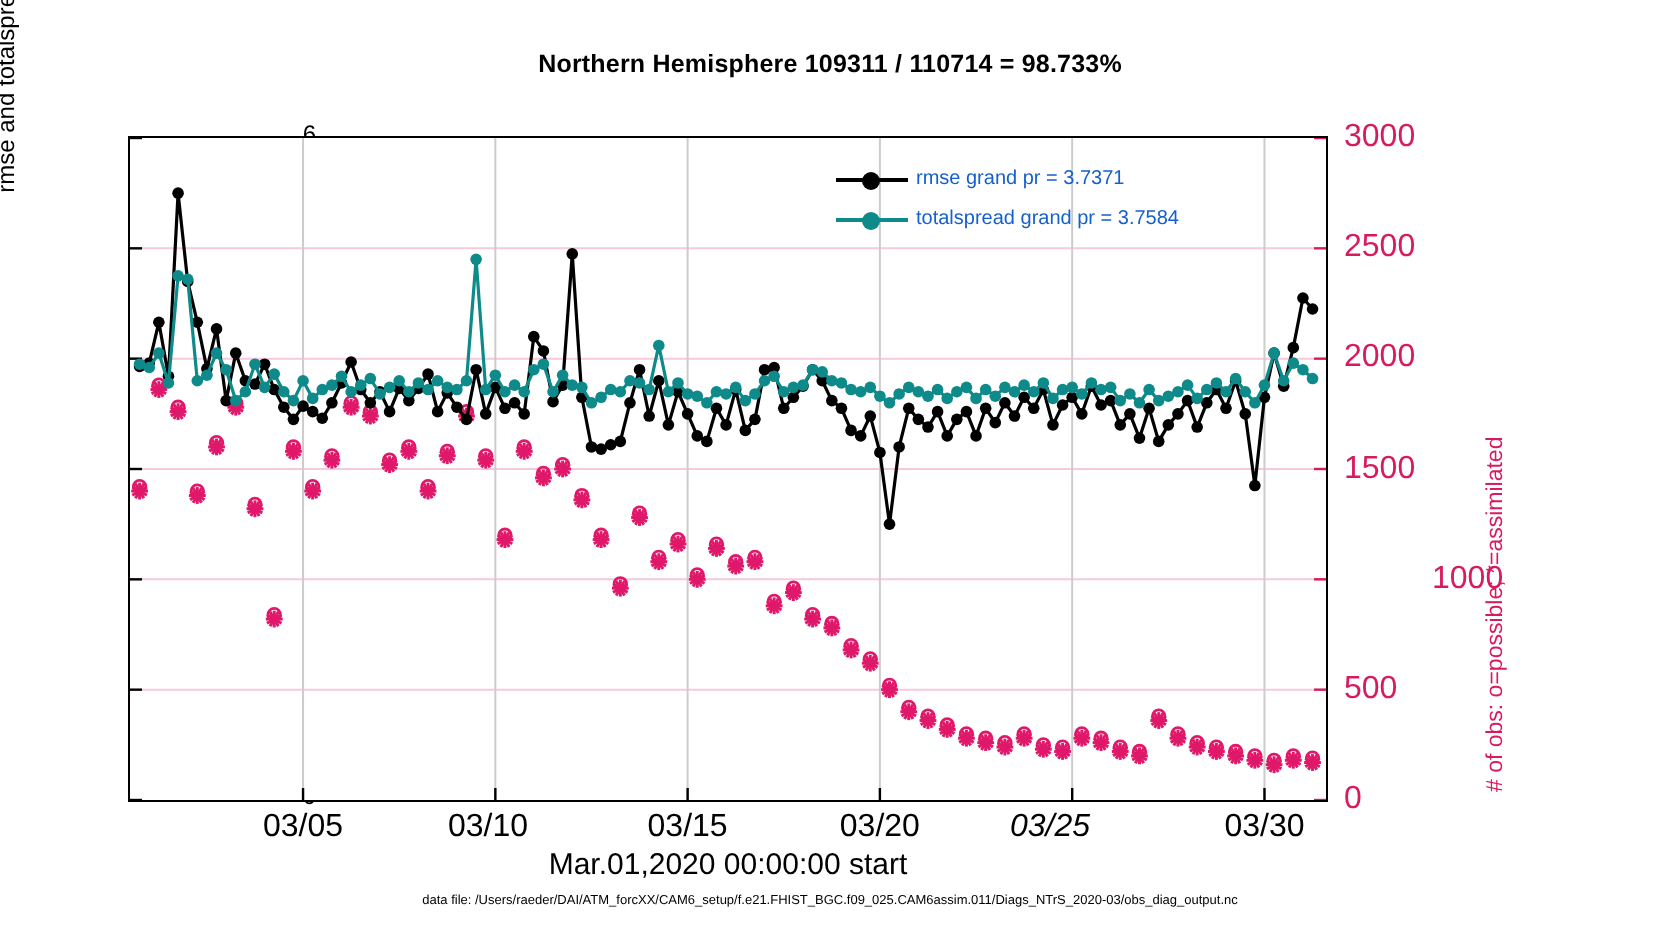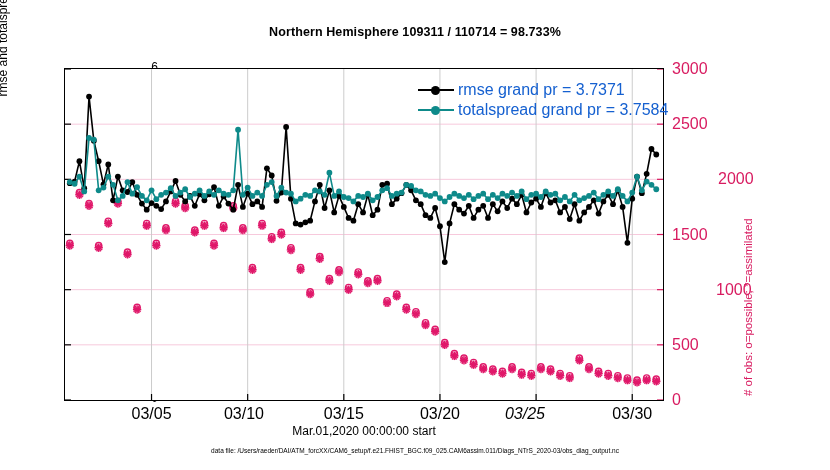--- a/index.html
+++ b/index.html
@@ -54,30 +54,30 @@
     width:50px;text-align:left;
     font-size:16px;color:#d81b60;
   }
   .xtick{
     position:absolute;top:405px;
     width:60px;margin-left:-30px;text-align:center;
     font-size:16px;color:#000;
   }
   .xlabel{
     position:absolute;left:0;top:424px;width:728px;
-    text-align:center;font-size:12px;color:#000;
+    text-align:center;font-size:15px;color:#000;
   }
   .footer{
     position:absolute;left:0;top:447px;width:830px;
     text-align:center;font-size:6.5px;color:#000;
     letter-spacing:0px;
   }
   .legend{
     position:absolute;left:418px;top:80px;
-    font-size:16px;color:#1560d0;
+    font-size:10px;color:#1560d0;
     line-height:20px;
   }
   .legend-row{display:flex;align-items:center;height:20px;white-space:nowrap;}
   .legend-swatch{display:inline-block;width:36px;height:12px;position:relative;margin-right:4px;}
   .legend-swatch i{
     position:absolute;left:0;top:5px;width:36px;height:2.4px;display:block;
   }
   .legend-swatch b{
     position:absolute;left:13px;top:2px;width:9px;height:9px;border-radius:50%;display:block;
   }
@@ -102,21 +102,21 @@
       <div class="ytick-left" style="top: 225.5px;">3</div>
       <div class="ytick-left" style="top: 170.333px;">4</div>
       <div class="ytick-left" style="top: 115.167px;">5</div>
       <div class="ytick-left" style="top: 60px;">6</div>
     </div>
   <div id="ytr">
       <div class="ytick-right" style="top: 391px;">0</div>
       <div class="ytick-right" style="top: 335.833px;">500</div>
       <div class="ytick-right" style="top: 281px; margin-left: 44px;">1000</div>
       <div class="ytick-right" style="top: 225.5px;">1500</div>
-      <div class="ytick-right" style="top: 170.333px; margin-left: 46px;">2000</div>
+      <div class="ytick-right" style="top: 170.333px;">2000</div>
       <div class="ytick-right" style="top: 115.167px;">2500</div>
       <div class="ytick-right" style="top: 60px;">3000</div>
     </div>
   <div id="xt">
       <div class="xtick" style="left: 151.527px;">03/05</div>
       <div class="xtick" style="left: 244px;">03/10</div>
       <div class="xtick" style="left: 343.81px;">03/15</div>
       <div class="xtick" style="left: 439.952px;">03/20</div>
       <div class="xtick" style="left: 525px; font-style: italic;">03/25</div>
       <div class="xtick" style="left: 632.235px;">03/30</div>

